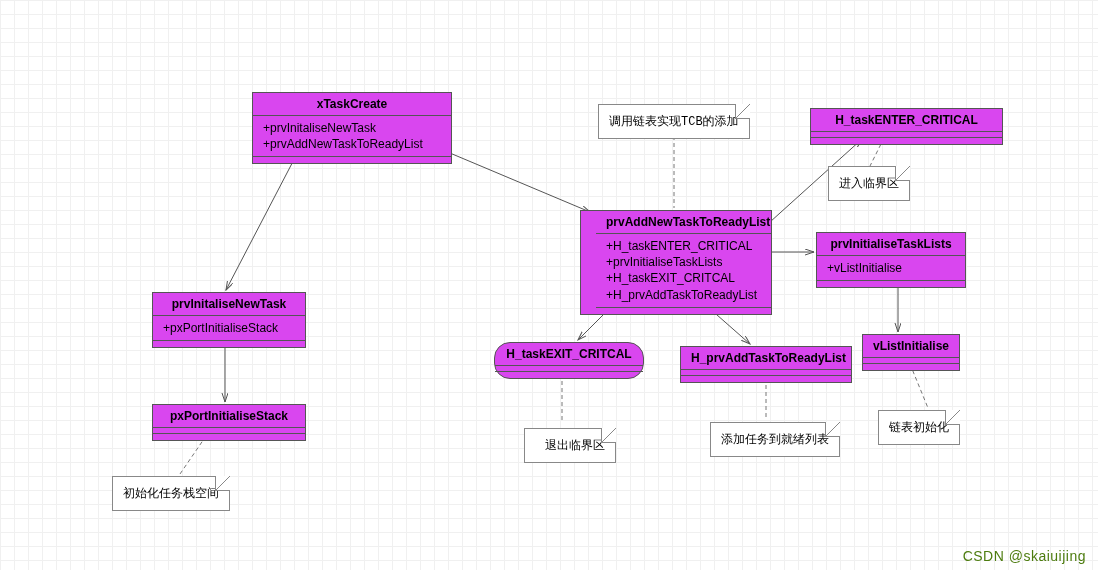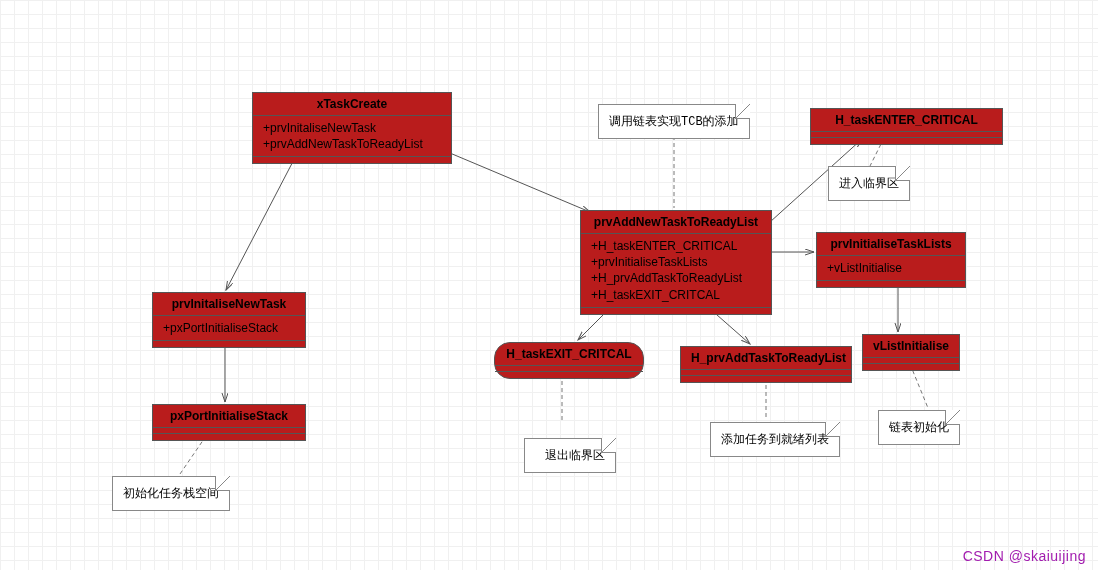--- a/index.html
+++ b/index.html
@@ -12,21 +12,21 @@
       linear-gradient(90deg, #f0f0f0 1px, transparent 1px);
     background-size: 14px 14px;
     width: 1098px;
     height: 570px;
     position: relative;
     overflow: hidden;
   }
   .uml-class {
     position: absolute;
     border: 1px solid #555;
-    background: #b91c1c;
+    background: #d946ef;
     font-size: 12px;
   }
   .uml-title {
     font-weight: bold;
     text-align: center;
     padding: 4px 10px;
     border-bottom: 1px solid #555;
     white-space: nowrap;
   }
   .uml-body {
@@ -51,21 +51,21 @@
     top: -1px; right: -1px;
     width: 14px; height: 14px;
     background: linear-gradient(135deg, #fff 49%, #888 50%, #888 51%, #fff 52%);
     border-left: 1px solid #888;
     border-bottom: 1px solid #888;
   }
   .watermark {
     position: absolute;
     right: 12px;
     bottom: 6px;
-    color: #a21caf;
+    color: #4d7c0f;
     font-size: 14px;
     font-family: sans-serif;
     letter-spacing: .5px;
   }
   svg.conn {
     position: absolute;
     top: 0; left: 0;
     width: 1098px; height: 570px;
     pointer-events: none;
   }
@@ -125,27 +125,27 @@
   </div>
   <div class="uml-footer"></div>
 </div>
 
 <div class="uml-class" style="left:152px; top:404px; width:154px;">
   <div class="uml-title">pxPortInitialiseStack</div>
   <div class="uml-body" style="height:6px; padding:0;"></div>
   <div class="uml-footer"></div>
 </div>
 
-<div class="uml-class" style="left:580px; top:210px; width:192px;">
+<div class="uml-class" style="left:580px; top:210px; width:192px;padding-left:15px;">
   <div class="uml-title">prvAddNewTaskToReadyList</div>
   <div class="uml-body">
     <div>+H_taskENTER_CRITICAL</div>
     <div>+prvInitialiseTaskLists</div>
+    <div>+H_taskEXIT_CRITCAL</div>
     <div>+H_prvAddTaskToReadyList</div>
-    <div>+H_taskEXIT_CRITCAL</div>
   </div>
   <div class="uml-footer"></div>
 </div>
 
 <div class="uml-class" style="left:810px; top:108px; width:193px;">
   <div class="uml-title">H_taskENTER_CRITICAL</div>
   <div class="uml-body" style="height:6px; padding:0;"></div>
   <div class="uml-footer"></div>
 </div>
 
@@ -170,18 +170,18 @@
 </div>
 
 <div class="uml-class" style="left:862px; top:334px; width:98px;">
   <div class="uml-title">vListInitialise</div>
   <div class="uml-body" style="height:6px; padding:0;"></div>
   <div class="uml-footer"></div>
 </div>
 
 <div class="note" style="left:598px; top:104px;">调用链表实现TCB的添加</div>
 <div class="note" style="left:828px; top:166px;">进入临界区</div>
-<div class="note" style="left:524px; top:438px;padding-left:20px;">退出临界区</div>
+<div class="note" style="left:524px; top:428px;padding-left:20px;">退出临界区</div>
 <div class="note" style="left:710px; top:422px;">添加任务到就绪列表</div>
 <div class="note" style="left:878px; top:410px;">链表初始化</div>
 <div class="note" style="left:112px; top:476px;">初始化任务栈空间</div>
 
 <div class="watermark">CSDN @skaiuijing</div>
 
 </body></html>

